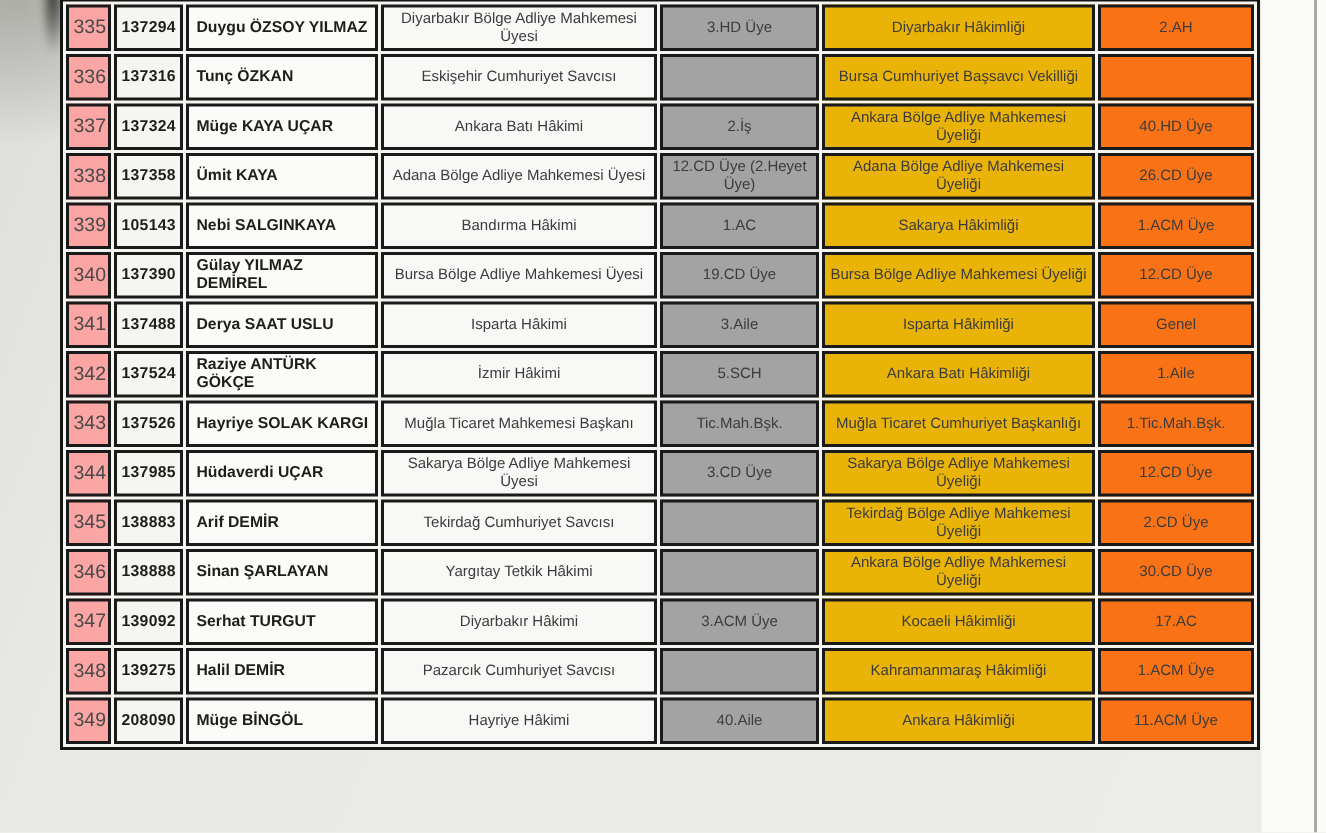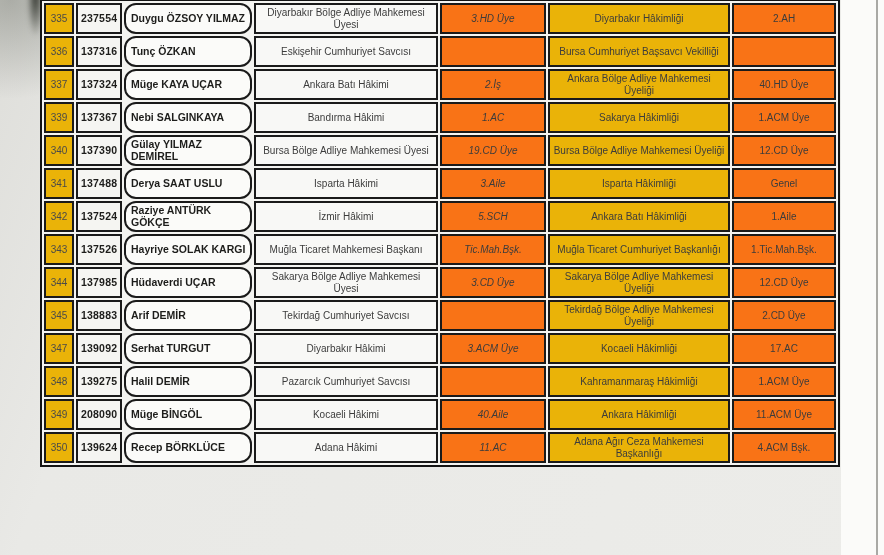--- a/index.html
+++ b/index.html
@@ -20,25 +20,25 @@
   .edge-line{position:absolute;left:876px;top:0;width:2px;height:555px;background:#a9a9a5;}
   .page-wrap{position:absolute;left:40px;top:-1px;width:800px;
     border:2px solid #141414;background:#f4f4f1;box-sizing:border-box;}
   table{border-collapse:separate;border-spacing:2px;table-layout:fixed;width:796px;}
   td{
     border:2px solid #1a1a1a;box-sizing:border-box;height:31px;
     text-align:center;vertical-align:middle;
     font-size:10px;color:#3c3c3c;line-height:1.12;
     padding:1px 3px;overflow:hidden;
   }
-  .c1{background:#eab308;color:#4a4a48;font-size:10px;margin-top:28px;}
+  .c1{background:#fca5a5;color:#4a4a48;font-size:13px;margin-top:28px;}
   .c2{background:#f5f5f2;font-weight:bold;color:#1d1d1b;font-size:10.5px;letter-spacing:.2px;}
-  .c3{background:#fbfbf9;font-weight:bold;color:#1d1d1b;text-align:left;padding-left:5px;font-size:10.5px;border-radius:12px;}
+  .c3{background:#fbfbf9;font-weight:bold;color:#1d1d1b;text-align:left;padding-left:5px;font-size:10.5px;}
   .c4{background:#f8f8f6;margin-left:12px;}
-  .c5{background:#f97316;font-style:italic;}
+  .c5{background:#a3a3a3;}
   .c6{background:#eab308;}
   .c7{background:#f97316;}
 </style>
 </head>
 <body>
 
 <div class="stage">
   <div class="corner-shade"></div>
   <div class="smudge"></div>
   <div class="right-strip"></div>
@@ -51,21 +51,21 @@
           <col style="width:46px">
           <col style="width:128px">
           <col style="width:184px">
           <col style="width:106px">
           <col style="width:182px">
           <col style="width:104px">
       </colgroup>
       <tbody>
         <tr>
           <td class="c1">335</td>
-          <td class="c2">237554</td>
+          <td class="c2">137294</td>
           <td class="c3">Duygu ÖZSOY YILMAZ</td>
           <td class="c4">Diyarbakır Bölge Adliye Mahkemesi Üyesi</td>
           <td class="c5">3.HD Üye</td>
           <td class="c6">Diyarbakır Hâkimliği</td>
           <td class="c7">2.AH</td>
         </tr>
         <tr>
           <td class="c1">336</td>
           <td class="c2">137316</td>
           <td class="c3">Tunç ÖZKAN</td>
@@ -77,22 +77,31 @@
         <tr>
           <td class="c1">337</td>
           <td class="c2">137324</td>
           <td class="c3">Müge KAYA UÇAR</td>
           <td class="c4">Ankara Batı Hâkimi</td>
           <td class="c5">2.İş</td>
           <td class="c6">Ankara Bölge Adliye Mahkemesi Üyeliği</td>
           <td class="c7">40.HD Üye</td>
         </tr>
         <tr>
+          <td class="c1">338</td>
+          <td class="c2">137358</td>
+          <td class="c3">Ümit KAYA</td>
+          <td class="c4">Adana Bölge Adliye Mahkemesi Üyesi</td>
+          <td class="c5">12.CD Üye (2.Heyet Üye)</td>
+          <td class="c6">Adana Bölge Adliye Mahkemesi Üyeliği</td>
+          <td class="c7">26.CD Üye</td>
+        </tr>
+        <tr>
           <td class="c1">339</td>
-          <td class="c2">137367</td>
+          <td class="c2">105143</td>
           <td class="c3">Nebi SALGINKAYA</td>
           <td class="c4">Bandırma Hâkimi</td>
           <td class="c5">1.AC</td>
           <td class="c6">Sakarya Hâkimliği</td>
           <td class="c7">1.ACM Üye</td>
         </tr>
         <tr>
           <td class="c1">340</td>
           <td class="c2">137390</td>
           <td class="c3">Gülay YILMAZ DEMİREL</td>
@@ -140,20 +149,29 @@
         <tr>
           <td class="c1">345</td>
           <td class="c2">138883</td>
           <td class="c3">Arif DEMİR</td>
           <td class="c4">Tekirdağ Cumhuriyet Savcısı</td>
           <td class="c5"></td>
           <td class="c6">Tekirdağ Bölge Adliye Mahkemesi Üyeliği</td>
           <td class="c7">2.CD Üye</td>
         </tr>
         <tr>
+          <td class="c1">346</td>
+          <td class="c2">138888</td>
+          <td class="c3">Sinan ŞARLAYAN</td>
+          <td class="c4">Yargıtay Tetkik Hâkimi</td>
+          <td class="c5"></td>
+          <td class="c6">Ankara Bölge Adliye Mahkemesi Üyeliği</td>
+          <td class="c7">30.CD Üye</td>
+        </tr>
+        <tr>
           <td class="c1">347</td>
           <td class="c2">139092</td>
           <td class="c3">Serhat TURGUT</td>
           <td class="c4">Diyarbakır Hâkimi</td>
           <td class="c5">3.ACM Üye</td>
           <td class="c6">Kocaeli Hâkimliği</td>
           <td class="c7">17.AC</td>
         </tr>
         <tr>
           <td class="c1">348</td>
@@ -161,30 +179,21 @@
           <td class="c3">Halil DEMİR</td>
           <td class="c4">Pazarcık Cumhuriyet Savcısı</td>
           <td class="c5"></td>
           <td class="c6">Kahramanmaraş Hâkimliği</td>
           <td class="c7">1.ACM Üye</td>
         </tr>
         <tr>
           <td class="c1">349</td>
           <td class="c2">208090</td>
           <td class="c3">Müge BİNGÖL</td>
-          <td class="c4">Kocaeli Hâkimi</td>
+          <td class="c4">Hayriye Hâkimi</td>
           <td class="c5">40.Aile</td>
           <td class="c6">Ankara Hâkimliği</td>
           <td class="c7">11.ACM Üye</td>
-        </tr>
-        <tr>
-          <td class="c1">350</td>
-          <td class="c2">139624</td>
-          <td class="c3">Recep BÖRKLÜCE</td>
-          <td class="c4">Adana Hâkimi</td>
-          <td class="c5">11.AC</td>
-          <td class="c6">Adana Ağır Ceza Mahkemesi Başkanlığı</td>
-          <td class="c7">4.ACM Bşk.</td>
         </tr>
       </tbody>
     </table>
   </div>
 </div>
 
 </body></html>

